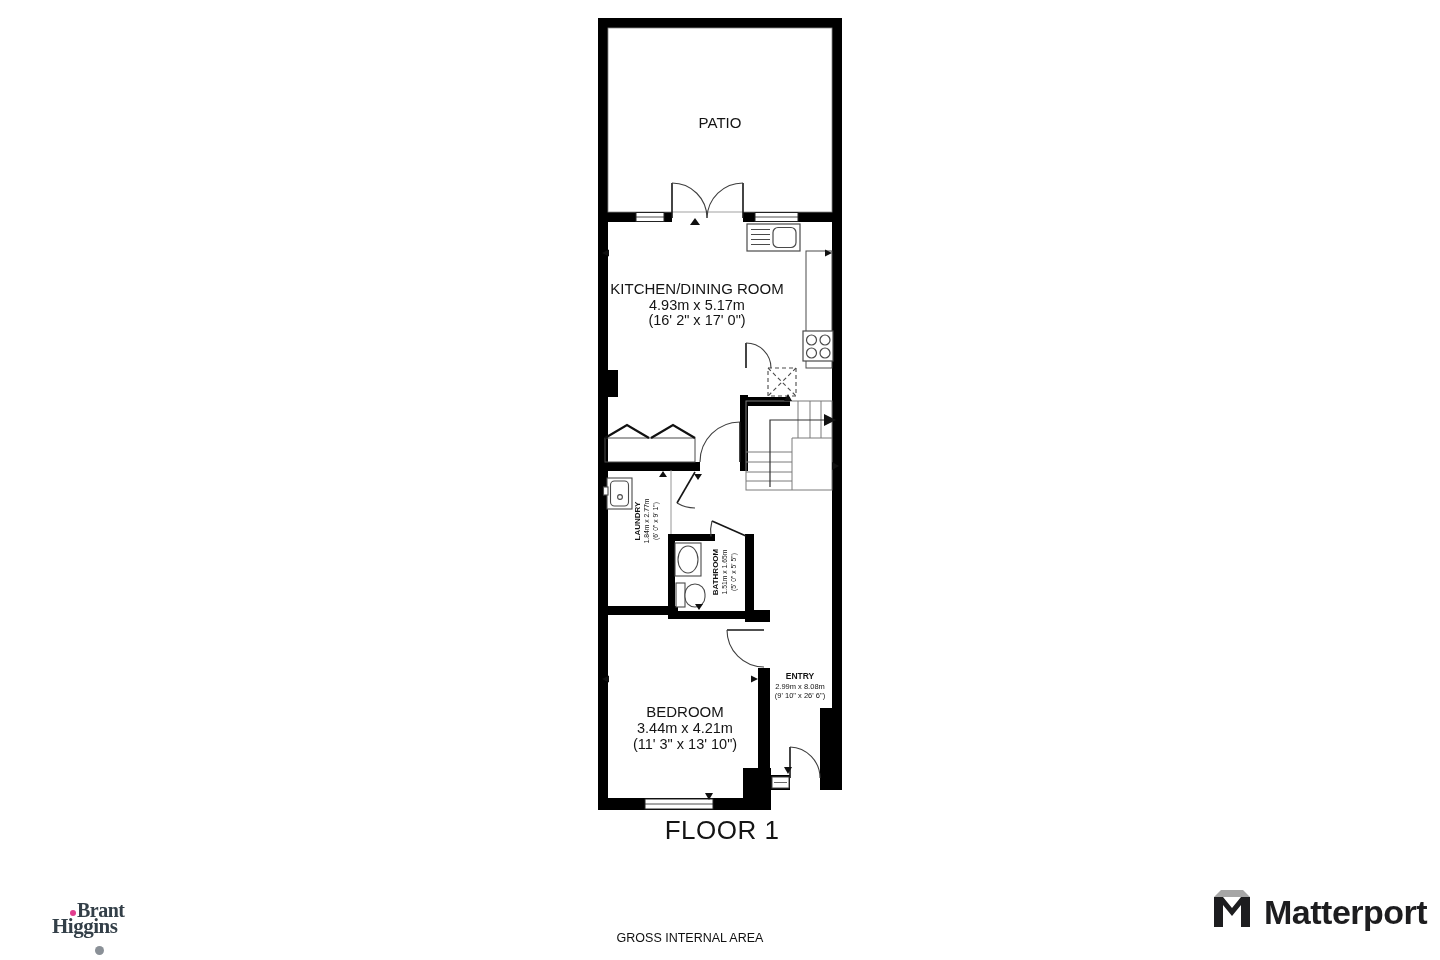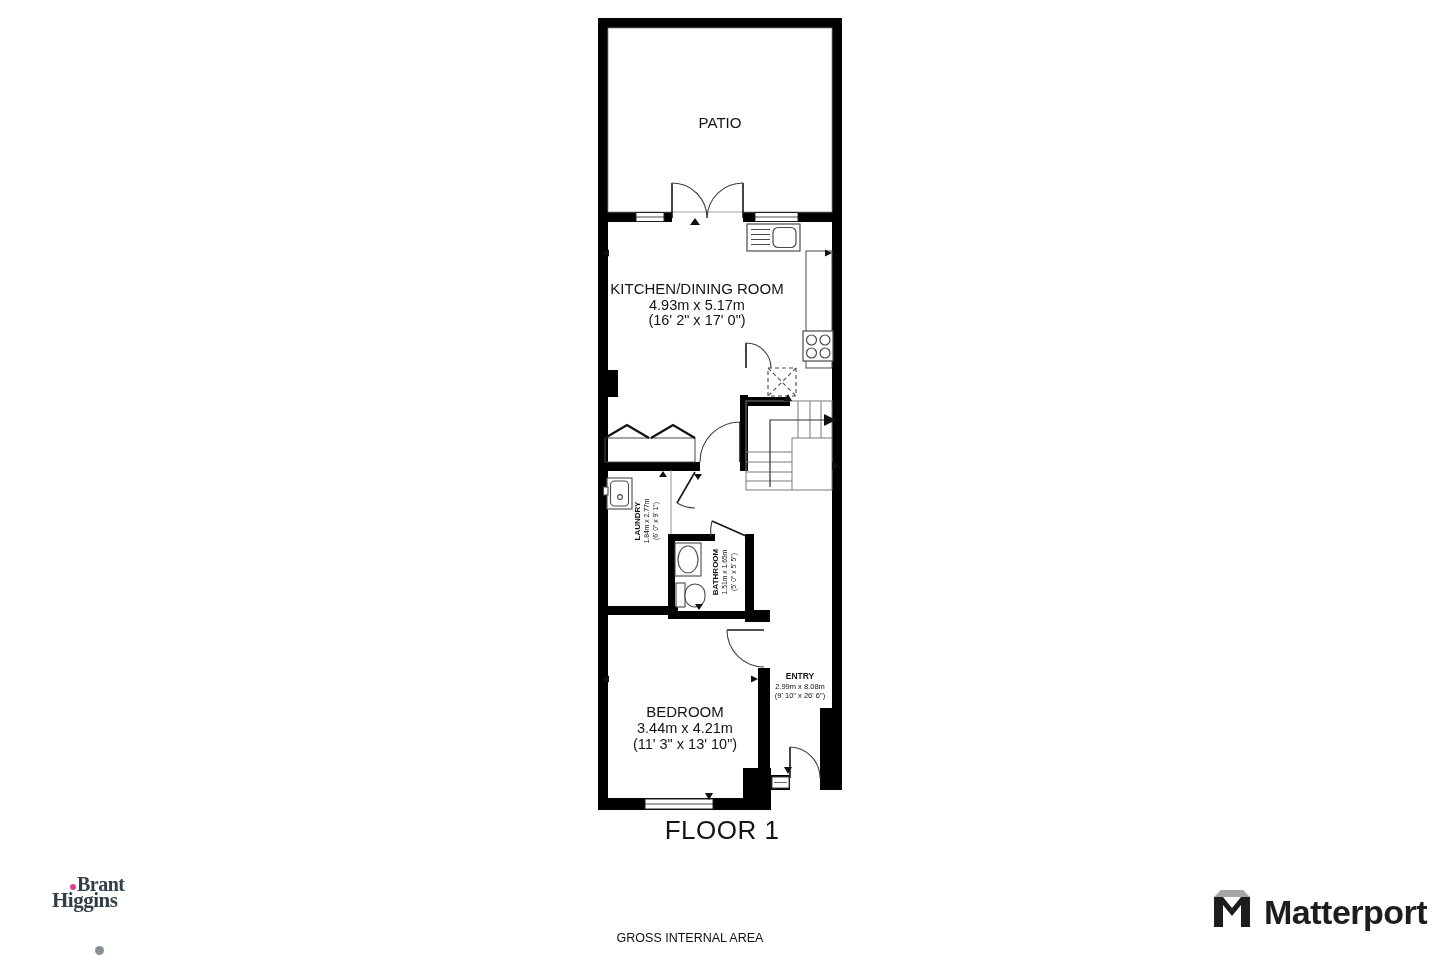--- a/index.html
+++ b/index.html
@@ -10,21 +10,21 @@
     color:#141414;
   }
   svg text{font-family:"Liberation Sans", sans-serif; fill:#141414;}
   .plan-svg{position:absolute;left:0;top:0;}
   .summary{
     position:absolute;left:250px;top:904px;width:880px;
     text-align:center;font-size:12.5px;line-height:13.9px;color:#101010;
     white-space:pre-wrap;
   }
   .agency-logo{
-    position:absolute;left:40px;top:876px;width:110px;height:44px;
+    position:absolute;left:40px;top:902px;width:110px;height:44px;
     font-family:"Liberation Serif", serif;font-weight:700;color:#333f48;
     letter-spacing:-0.5px;
   }
   .agency-line1{margin-left:37px;font-size:20px;line-height:17px;}
   .agency-line2{margin-left:12px;font-size:21px;line-height:18px;margin-top:-2px;}
   .pink-dot{position:absolute;left:30px;top:8px;width:6px;height:6px;border-radius:50%;}
   .gray-dot{position:absolute;left:95px;top:946px;width:9px;height:9px;border-radius:50%;background:#8a9097;}
   .provider-logo{
     position:absolute;left:1212px;top:902px;height:27px;display:flex;align-items:flex-end;
   }

